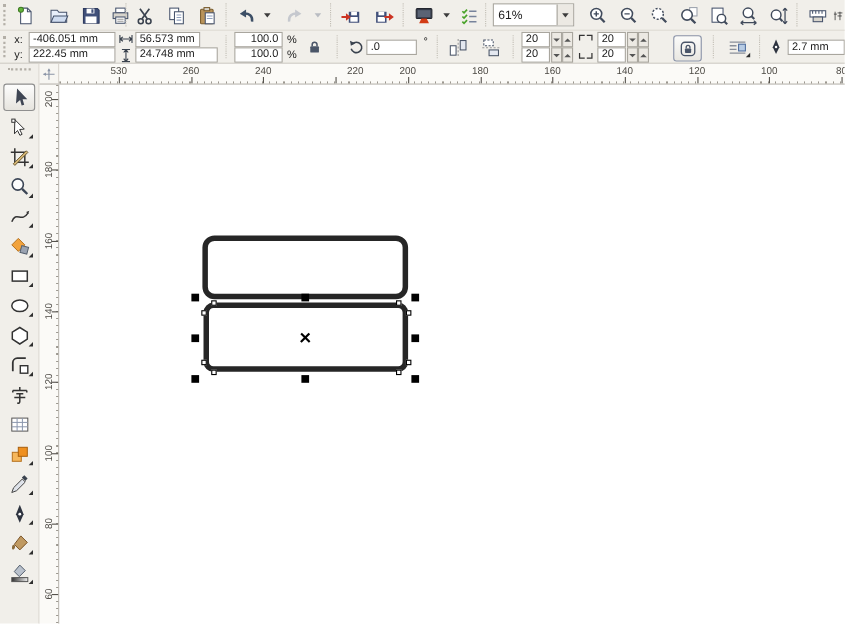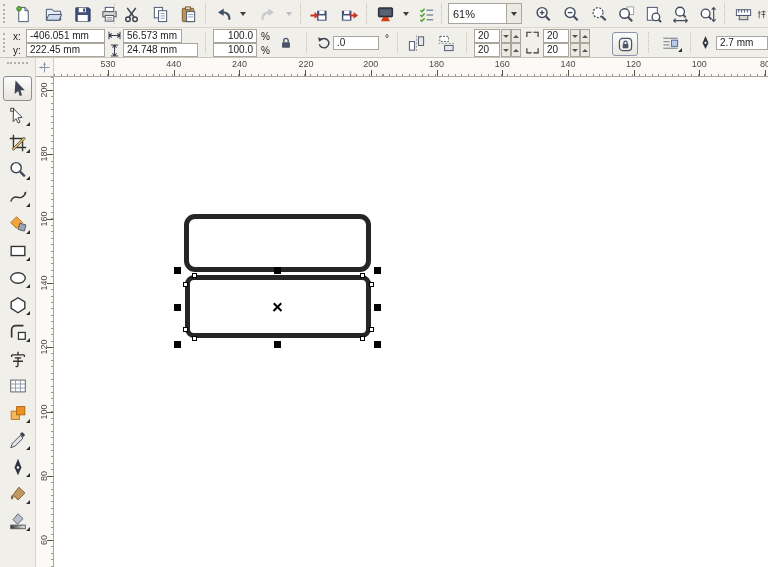--- a/index.html
+++ b/index.html
@@ -525,25 +525,25 @@
 
 <div id="corner">
   <svg viewBox="0 0 14 14" width="13" height="13">
       <path d="M7 1.5v11M1.5 7h11" stroke="#8a94a6" stroke-width="1.1"></path>
       <path d="M7 1.5L5.3 4h3.4zM1.5 7L4 5.3v3.4z" fill="#8a94a6"></path>
     </svg>
 </div>
 <div id="hruler">
     <div class="hlab" style="left: 54px;">530</div>
     <div class="htick" style="left: 54px;"></div>
-    <div class="hlab" style="left: 119.7px;">440</div>
+    <div class="hlab" style="left: 119.7px;">260</div>
     <div class="htick" style="left: 119.7px;"></div>
     <div class="hlab" style="left: 185.4px;">240</div>
     <div class="htick" style="left: 185.4px;"></div>
-    <div class="hlab" style="left: 252px;">220</div>
+    <div class="hlab" style="left: 269px;">220</div>
     <div class="htick" style="left: 251.1px;"></div>
     <div class="hlab" style="left: 316.8px;">200</div>
     <div class="htick" style="left: 316.8px;"></div>
     <div class="hlab" style="left: 382.5px;">180</div>
     <div class="htick" style="left: 382.5px;"></div>
     <div class="hlab" style="left: 448.2px;">160</div>
     <div class="htick" style="left: 448.2px;"></div>
     <div class="hlab" style="left: 513.9px;">140</div>
     <div class="htick" style="left: 513.9px;"></div>
     <div class="hlab" style="left: 579.6px;">120</div>

